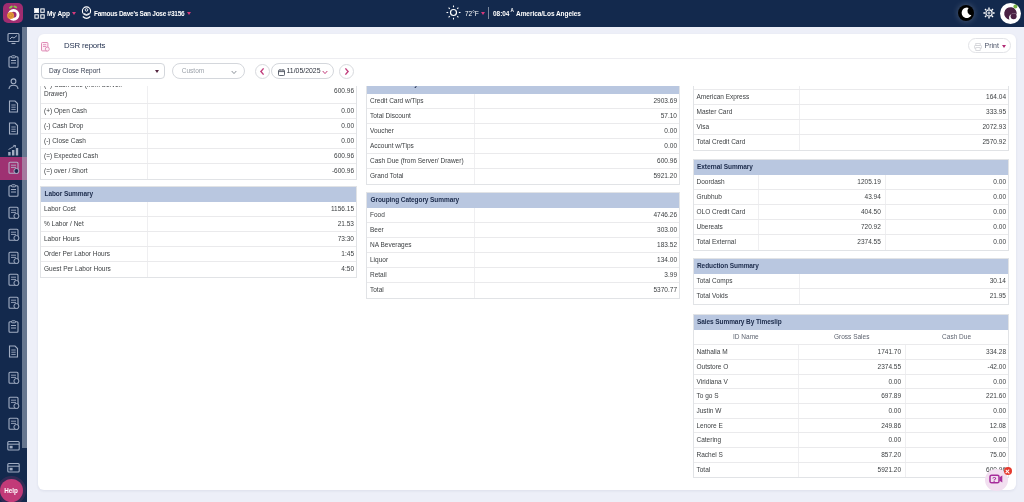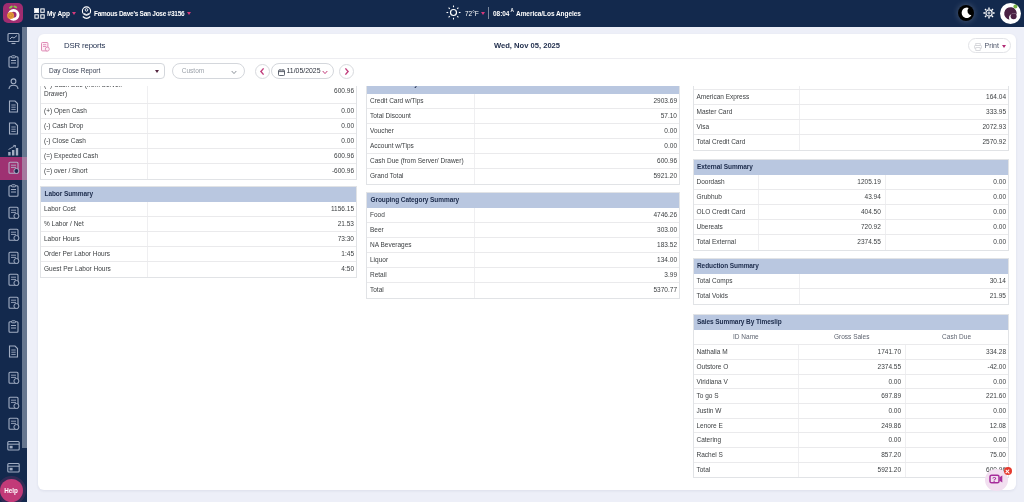--- a/index.html
+++ b/index.html
@@ -246,21 +246,20 @@
     <div id="help">Help</div>
   </div>
   <div id="card">
     <svg class="abs" style="left:3px;top:7.5px" width="9" height="10" viewBox="0 0 9 10">
       <rect x="0.5" y="0.5" width="6.4" height="8.4" rx="0.9" fill="#fdf0f6" stroke="#db7fae" stroke-width="0.9"></rect>
       <line x1="2" y1="2.7" x2="5.2" y2="2.7" stroke="#db7fae" stroke-width="0.8"></line>
       <line x1="2" y1="4.5" x2="5.2" y2="4.5" stroke="#db7fae" stroke-width="0.8"></line>
       <circle cx="6.3" cy="7.1" r="2" fill="#fdf0f6" stroke="#db7fae" stroke-width="0.8"></circle>
     </svg>
     <div id="title">DSR reports</div>
-    <div id="datetitle">Wed, Nov 05, 2025</div>
     <div id="printbtn">
       <svg class="abs" style="left:5px;top:3.5px" width="8" height="8" viewBox="0 0 8 8">
         <rect x="1.8" y="0.5" width="4.4" height="2" fill="none" stroke="#d2d3d7" stroke-width="0.8"></rect>
         <rect x="0.5" y="2.5" width="7" height="3" rx="0.6" fill="none" stroke="#d2d3d7" stroke-width="0.8"></rect>
         <rect x="1.8" y="4.6" width="4.4" height="2.9" fill="#fff" stroke="#d2d3d7" stroke-width="0.8"></rect>
       </svg>
       <span class="abs" style="left:15.5px;top:3.2px;font-size:7px;color:#4c5468;">Print</span>
       <div class="abs" style="left:33px;top:5.8px;width:0;height:0;border-left:2.8px solid transparent;border-right:2.8px solid transparent;border-top:3.6px solid #b12a74;"></div>
     </div>
     <div id="hdrline"></div>

